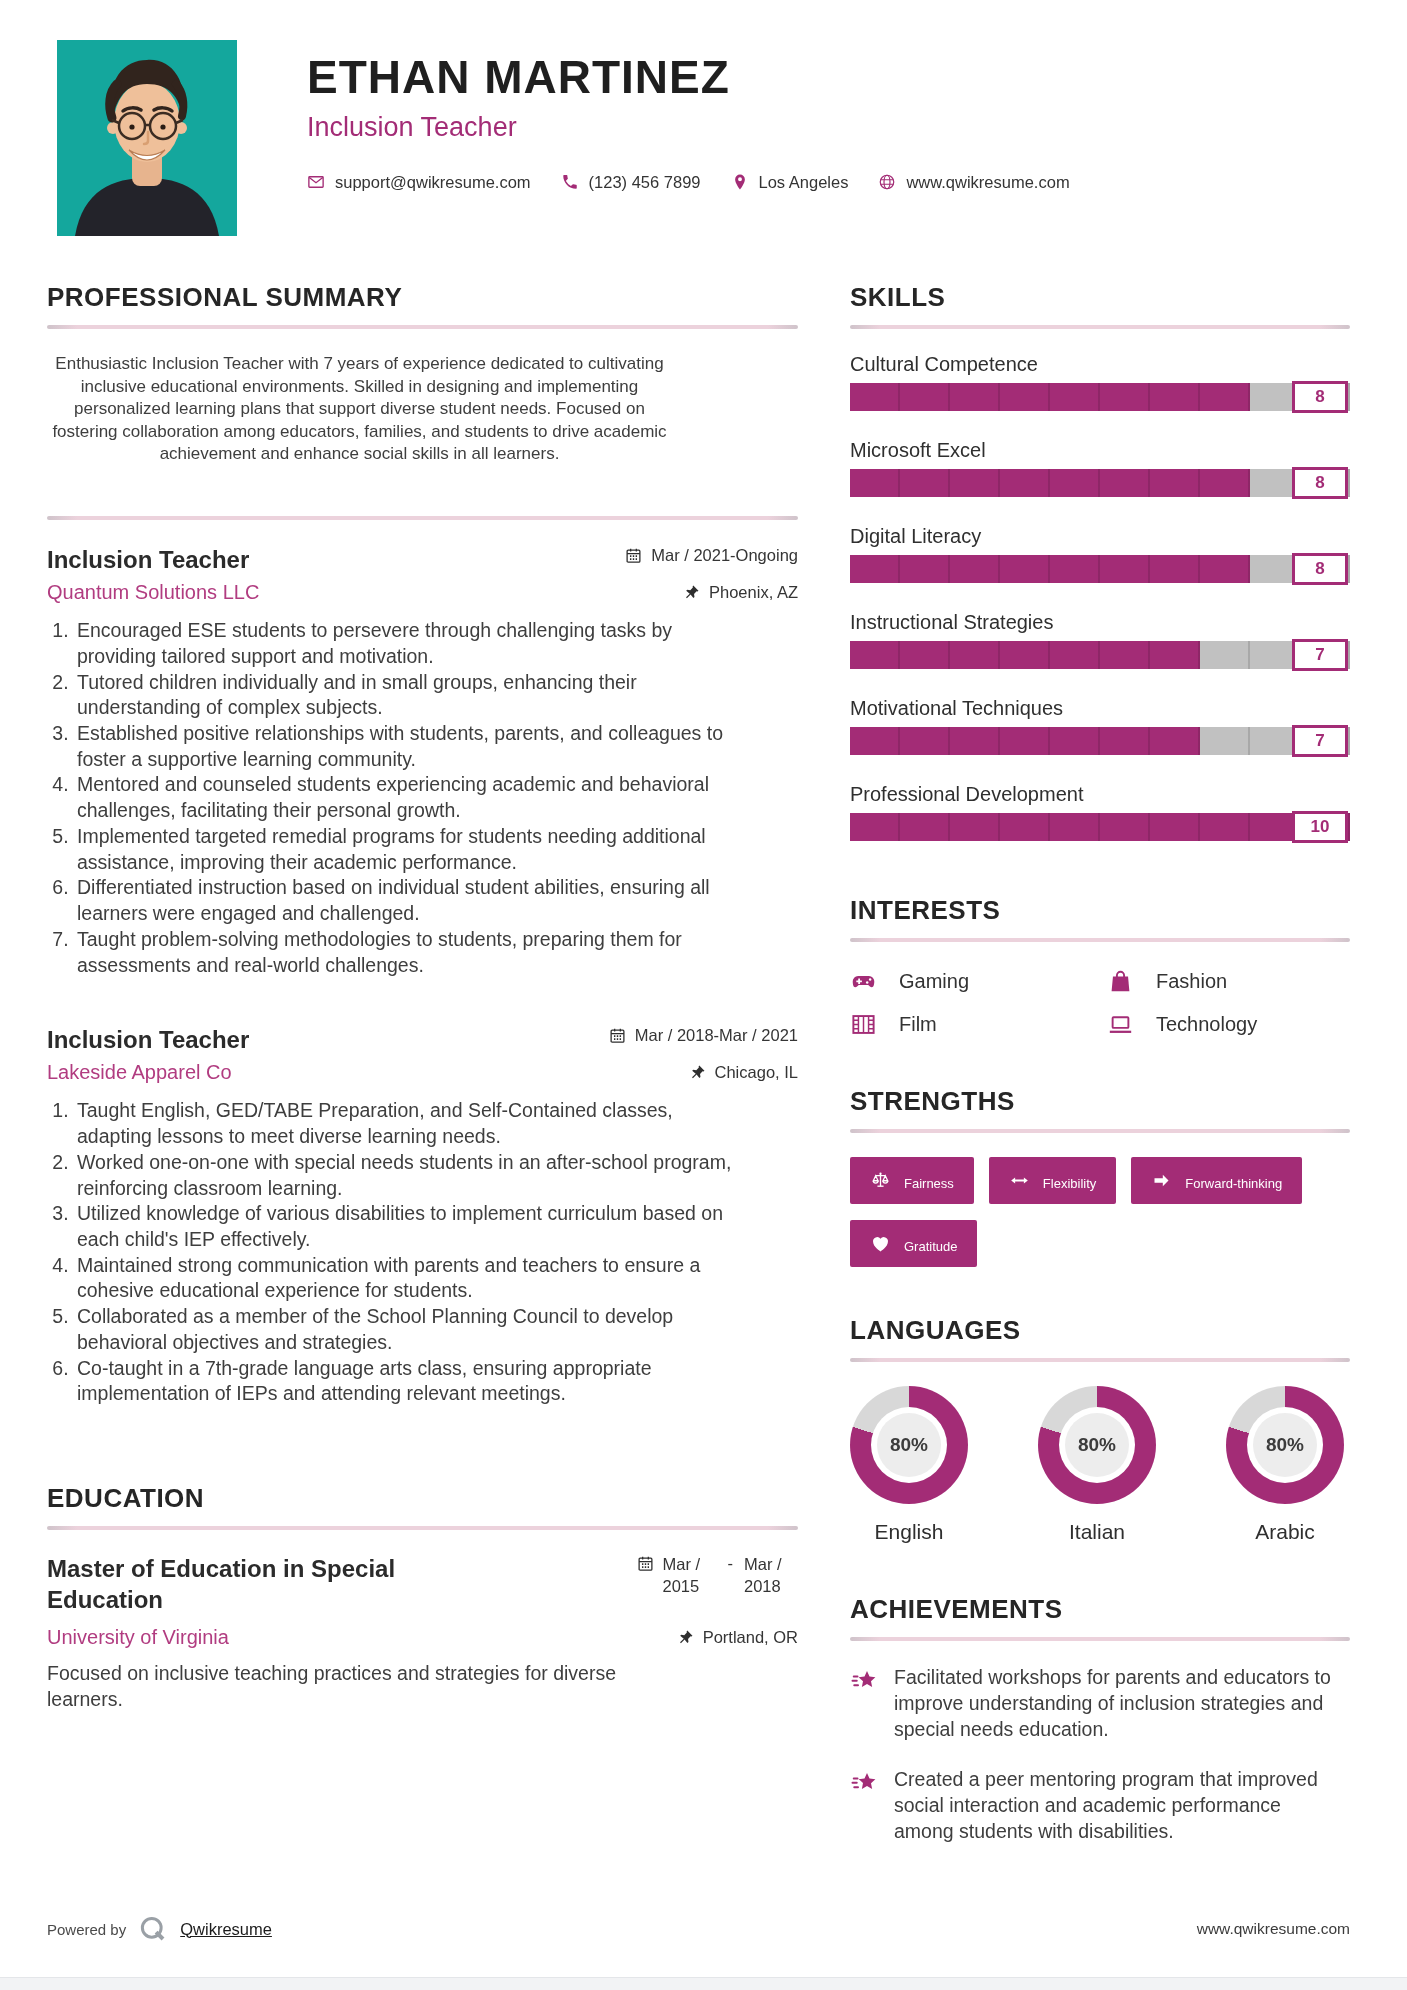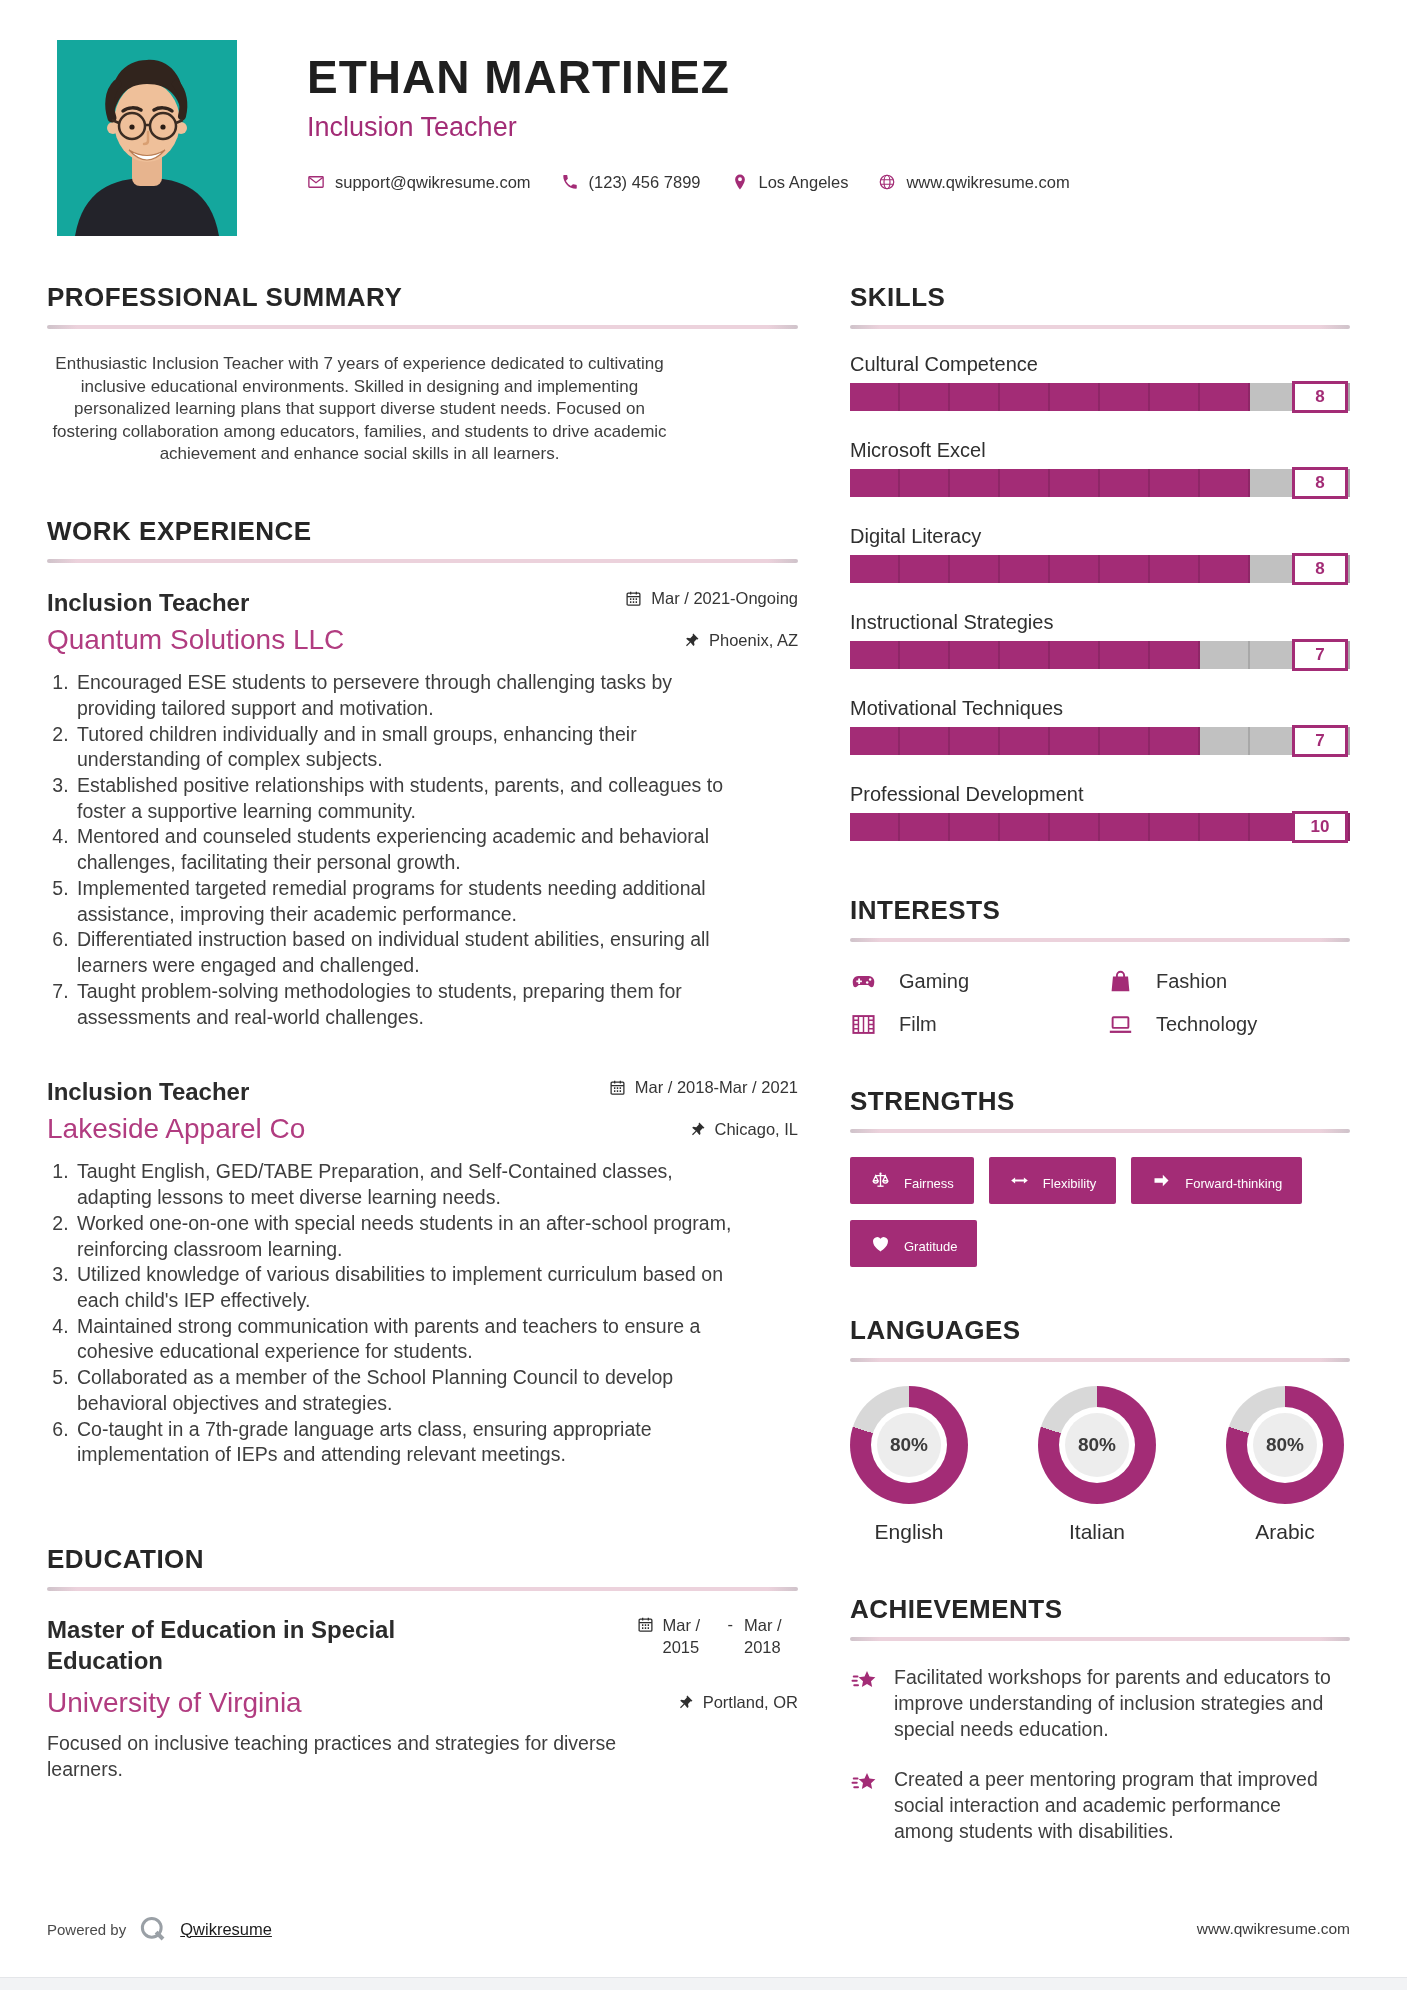--- a/index.html
+++ b/index.html
@@ -38,21 +38,21 @@
   .sec-experience{margin-top:50px;}
   .sec-education{margin-top:76px;}
 
   .summary-text{margin-top:24px;max-width:625px;font-size:17px;line-height:1.33;color:var(--body);text-align:center;}
 
   .job{margin-top:26px;}
   .job + .job{margin-top:48px;}
   .job-row1{display:flex;justify-content:space-between;align-items:flex-start;}
   .job-title-text{font-size:24px;font-weight:700;color:#2B2B2B;}
   .job-row2{display:flex;justify-content:space-between;align-items:center;margin-top:7px;}
-  .company{font-size:28px;color:var(--accent-soft);}
+  .company{font-size:20px;color:var(--accent-soft);}
   .meta-row{display:inline-flex;align-items:flex-start;gap:9px;font-size:16.5px;color:#353535;white-space:nowrap;}
   .meta-row .icon{margin-top:1px;}
   .bullets{margin-top:14px;width:706px;padding-left:27px;font-size:19.5px;line-height:1.32;color:var(--body);}
   .bullets li{padding-left:3px;}
 
   .edu-row1{display:flex;justify-content:space-between;align-items:flex-start;margin-top:24px;}
   .edu-degree{font-size:24px;font-weight:700;color:#2B2B2B;max-width:470px;line-height:1.28;}
   .edu-date{white-space:normal;}
   .edu-date-part{display:inline-block;width:54px;font-size:16.5px;line-height:1.3;color:#353535;}
   .edu-dash{font-size:16.5px;color:#353535;margin:0 2px;}
@@ -189,21 +189,20 @@
 
     <div class="col-left">
 
       <section class="sec-summary">
         <h2 class="sec">PROFESSIONAL SUMMARY</h2>
         <div class="rule"></div>
         <p class="summary-text">Enthusiastic Inclusion Teacher with 7 years of experience dedicated to cultivating inclusive educational environments. Skilled in designing and implementing personalized learning plans that support diverse student needs. Focused on fostering collaboration among educators, families, and students to drive academic achievement and enhance social skills in all learners.</p>
       </section>
 
       <section class="sec-experience">
-        <h2 class="sec">WORK EXPERIENCE</h2>
         <div class="rule"></div>
         <div id="jobs-list">
     <div class="job">
       <div class="job-row1">
         <h3 class="job-title-text">Inclusion Teacher</h3>
         <span class="meta-row">
           <span class="icon dark">
                     <svg viewBox="0 0 24 24" fill="none" stroke="currentColor" stroke-width="1.8">
                       <rect x="3" y="4.5" width="18" height="17" rx="1.5"></rect>
                       <path d="M3 9.5h18M8 2.5v4M16 2.5v4"></path>

